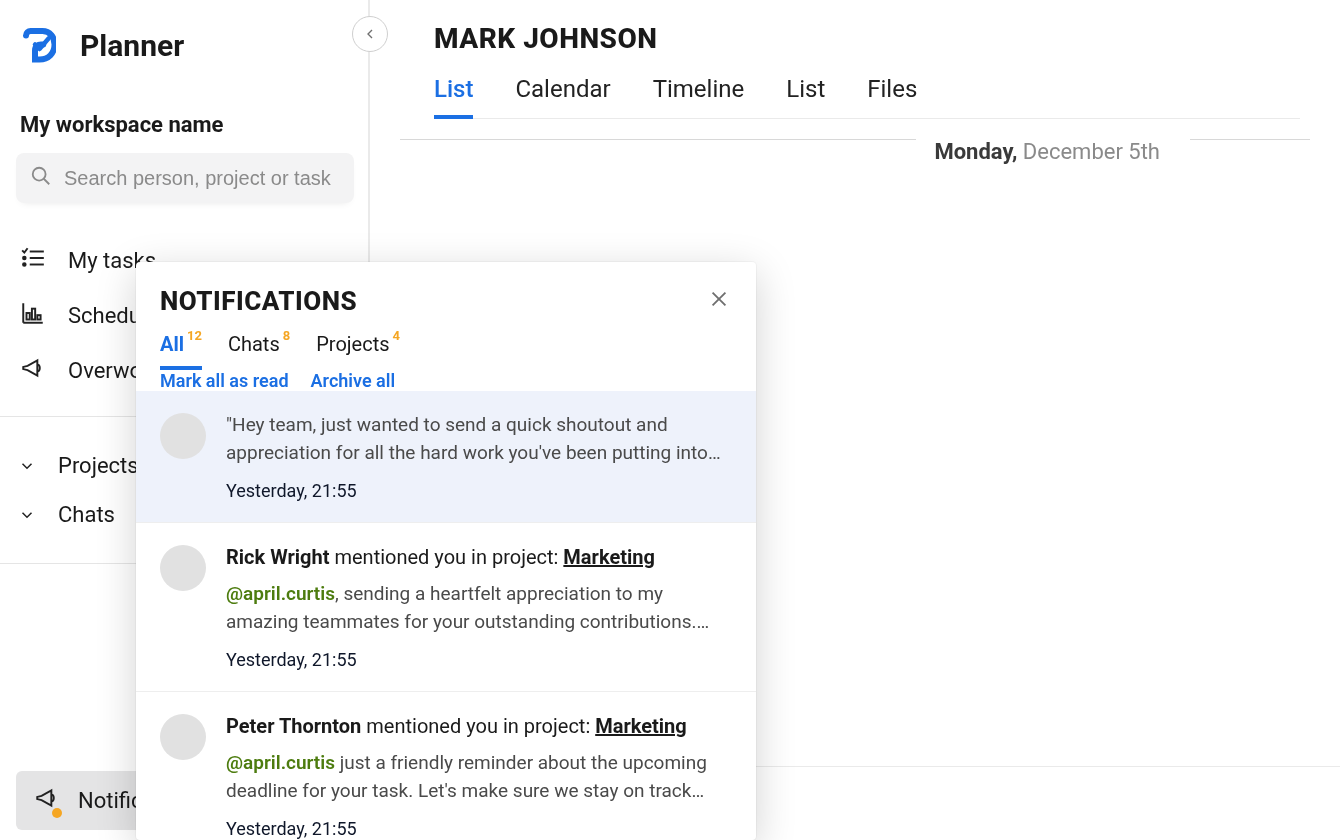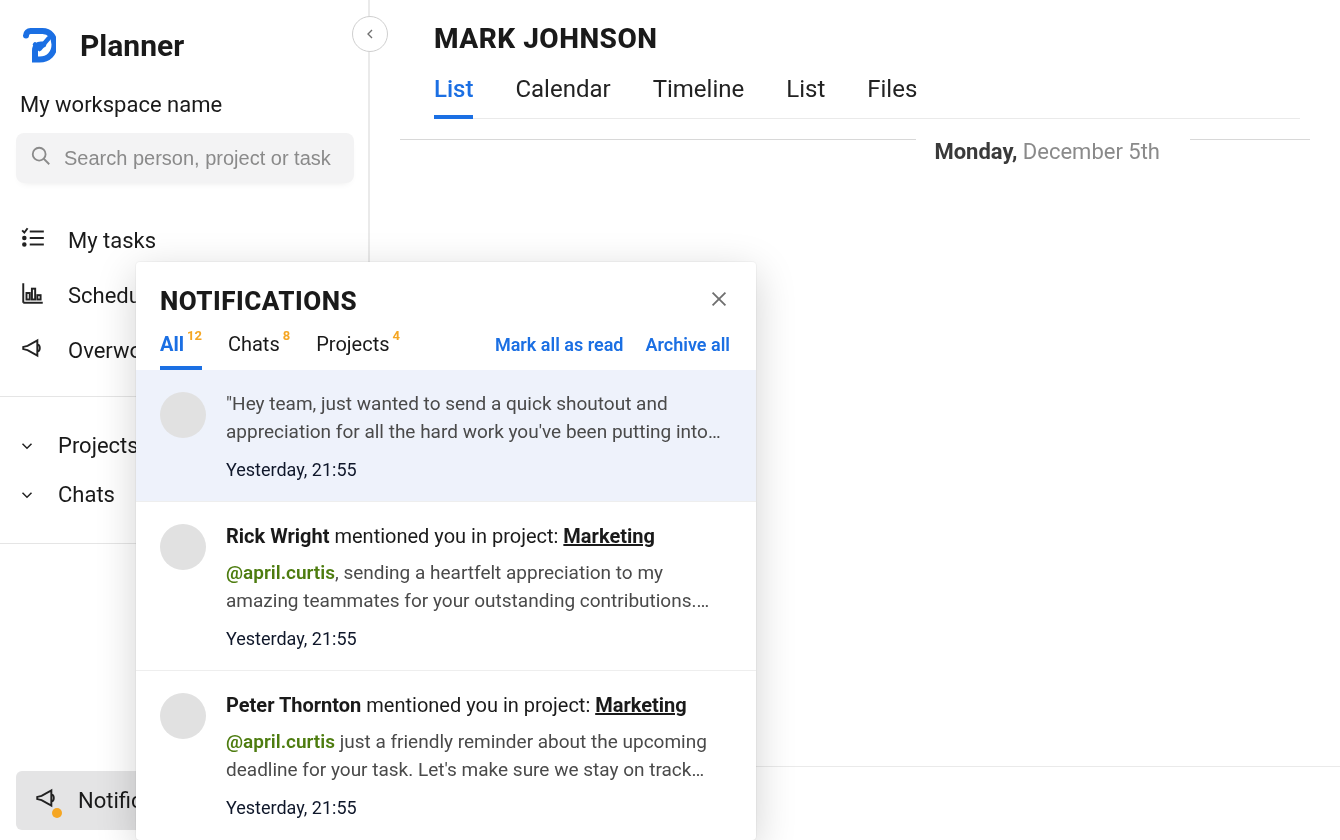--- a/index.html
+++ b/index.html
@@ -4,21 +4,21 @@
 <style>
   * { box-sizing: border-box; margin: 0; padding: 0; }
   html, body { width: 1340px; height: 840px; font-family: -apple-system, BlinkMacSystemFont, "Segoe UI", Roboto, sans-serif; color: #1a1a1a; background:#fff; overflow:hidden; }
   .app { display:flex; width:100%; height:100%; }
 
   
   .sidebar { width: 370px; flex: 0 0 370px; border-right: 2px solid #eaeaea; padding: 28px 0 0 16px; display:flex; flex-direction:column; }
   .brand { display:flex; align-items:flex-start; gap:24px; padding-left:4px; margin-bottom:28px; }
   .brand-icon { width:36px; height:36px; }
   .brand-name { font-size:30px; font-weight:700; }
-  .workspace-name { font-size:22px; font-weight:400; padding-left:4px; margin-bottom:16px; }
+  .workspace-name { font-size:22px; font-weight:700; padding-left:4px; margin-bottom:16px;margin-top:20px; }
   .search { display:flex; align-items:center; gap:12px; background:#f3f3f4; border-radius:8px; padding:12px 14px; margin-right:14px; margin-bottom:30px; box-shadow: 0 4px 8px -6px rgba(0,0,0,0.15); }
   .search input { border:none; background:transparent; font-size:20px; color:#555; outline:none; width:100%; }
   .search input::placeholder { color:#8a8a8a; }
   .nav-list { display:flex; flex-direction:column; }
   .nav-item { display:flex; align-items:center; gap:22px; font-size:22px; padding:12px 4px; cursor:pointer; }
   .nav-item svg { width:26px; height:26px; flex-shrink:0; }
   .nav-sep { border-top:1px solid #e5e5e5; margin:18px 0 24px 0; margin-left:-16px; }
   .nav-group { display:flex; align-items:center; gap:20px; font-size:22px; padding:12px 0; cursor:pointer; }
   .nav-group .chev { width:22px; display:flex; justify-content:center; }
   .spacer { flex:1; }
@@ -40,21 +40,21 @@
   .date-divider .label b { color:#3a3a3a; font-weight:700; }
   .chat-area { flex:1; }
   .composer { border-top:1px solid #eaeaea; padding:24px 30px; display:flex; align-items:center; gap:34px; color:#8a8a8a; font-size:22px; margin-top:auto; }
   .composer .tilde { color:#888; }
 
   
   .popover { position:absolute; left:136px; top:262px; width:620px; height:578px; background:#fff; border-radius:4px; box-shadow: 0 10px 40px rgba(0,0,0,0.18), 0 0 0 1px rgba(0,0,0,0.03); overflow:hidden; display:flex; flex-direction:column; }
   .pop-header { display:flex; align-items:center; justify-content:space-between; padding:24px 26px 10px 24px; }
   .pop-title { font-size:26px; font-weight:800; letter-spacing:0.5px; }
   .pop-close { cursor:pointer; color:#6f6f6f; }
-  .pop-tabs-row { display:flex; align-items:baseline; justify-content:space-between; padding: 6px 26px 0 24px; font-size:20px; }
+  .pop-tabs-row { display:flex; align-items:baseline; justify-content:space-between; padding: 6px 26px 0 24px; font-size:20px;flex-direction:column; }
   .pop-tabs { display:flex; gap:26px; }
   .pop-tab { display:flex; align-items:flex-start; gap:3px; cursor:pointer; padding-bottom:10px; }
   .pop-tab .count { font-size:13px; color:#f5a623; font-weight:700; position:relative; top:-4px; }
   .pop-tab.active { color:#1b6fe3; font-weight:700; border-bottom:4px solid #1b6fe3; }
   .pop-actions { display:flex; gap:22px; font-size:18px; }
   .pop-actions a { color:#1b6fe3; font-weight:600; cursor:pointer; }
   .pop-list { flex:1; overflow-y:auto; }
   .pop-item { display:flex; gap:20px; padding:20px 24px 18px 24px; border-bottom:1px solid #eee; }
   .pop-item.highlight { background:#eef2fb; }
   .avatar { width:46px; height:46px; border-radius:50%; background:#e1e1e1; flex-shrink:0; margin-top:2px; }

